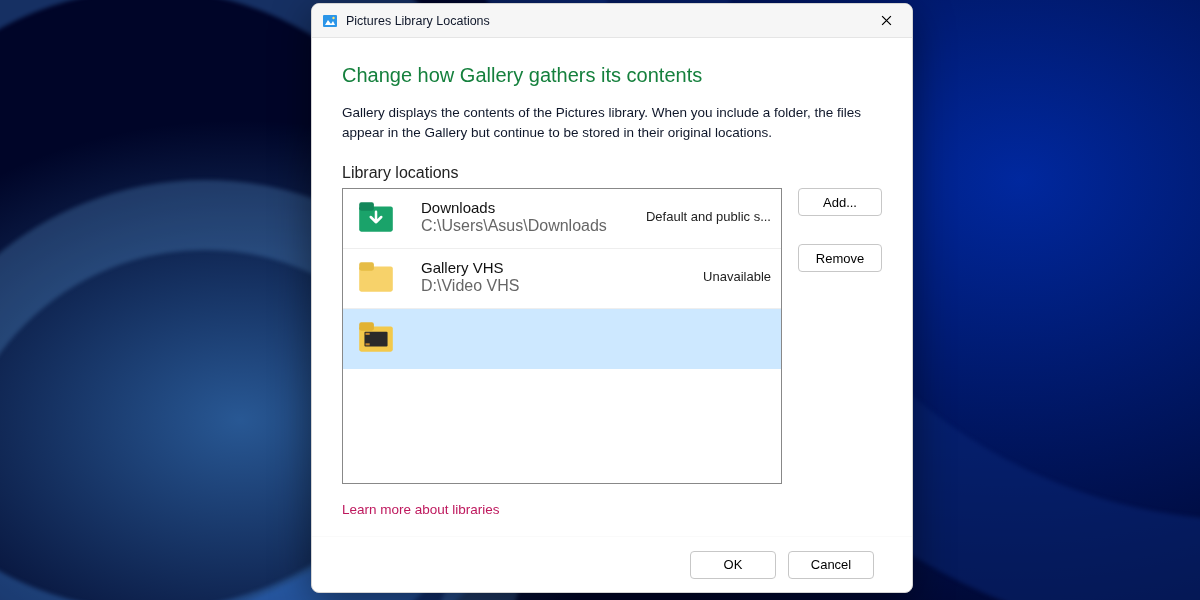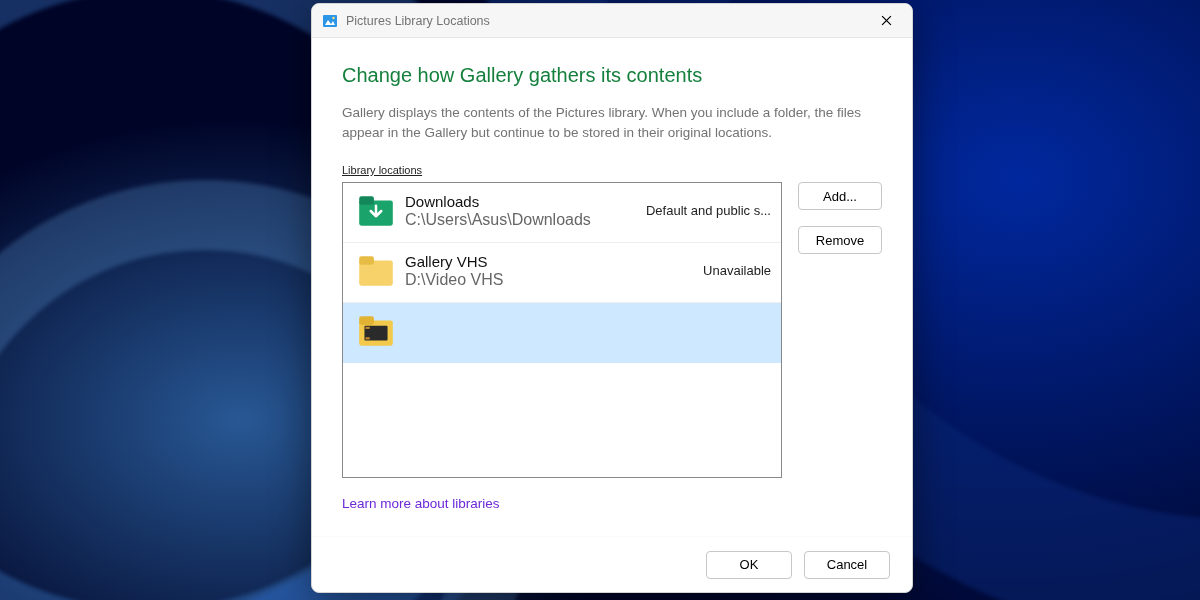--- a/index.html
+++ b/index.html
@@ -23,45 +23,45 @@
       background: #fff; border-radius: 8px; box-shadow: 0 10px 40px rgba(0,0,0,.45);
       display: flex; flex-direction: column; overflow: hidden; border:1px solid #d4d4d4;
     }
     .titlebar {
       display: flex; align-items: center; height: 34px; padding: 0 4px 0 10px;
       border-bottom: 1px solid #e5e5e5; background: #f6f6f6;
     }
     .titlebar .app-icon {
       width: 16px; height: 16px; margin-right: 8px; display:flex; align-items:center; justify-content:center;
     }
-    .titlebar .title { font-size: 12.5px; color:#737373; flex:1; }
+    .titlebar .title { font-size: 12.5px; color:#0f172a; flex:1; }
     .close-btn { width:44px; height:34px; display:flex;align-items:center;justify-content:center; cursor:pointer; }
     .close-btn svg { width:11px;height:11px; }
 
     .body { padding: 26px 30px 0 30px; flex:1; display:flex; flex-direction:column; }
     .heading { color:#15803d; font-size: 20px; font-weight: 400; margin-bottom: 16px; }
-    .desc { font-size: 13.5px; color:#737373; line-height: 1.45; max-width: 520px; margin-bottom: 22px; }
-    .section-label { font-size: 11px; color:#222; margin-bottom: 6px; text-decoration: underline; }
+    .desc { font-size: 13.5px; color:#0f172a; line-height: 1.45; max-width: 520px; margin-bottom: 22px; }
+    .section-label { font-size: 16px; color:#222; margin-bottom: 6px; }
 
     .row-area { display:flex; gap:16px; }
     .listbox { width: 474px; height: 296px; border:1px solid #888; background:#fff; overflow:hidden; }
-    .side-btns { display:flex; flex-direction:column; gap:16px; }
+    .side-btns { display:flex; flex-direction:column; gap:28px; }
     .btn { width:84px; height:28px; background:#fff; border:1px solid #c7c7c7; border-radius:4px; font-size:13px; cursor:pointer; }
 
-    .list-item { display:flex; align-items:center; height:60px; padding: 0 10px 4px 12px; border-bottom:1px solid #eee; gap:8px; }
+    .list-item { display:flex; align-items:center; height:60px; padding: 0 10px 4px 12px; border-bottom:1px solid #eee; gap:24px; }
     .list-item.selected { background:#cde8ff; border-bottom:1px solid #cde8ff; }
     .folder-icon { width:42px; height:42px; display:flex; align-items:center; justify-content:center; flex-shrink:0; }
     .item-text { flex:1; min-width:0; }
     .item-name { font-size: 15px; color:#111; margin-bottom:1px; }
     .item-path { font-size: 16px; color:#666; white-space:nowrap; overflow:hidden; text-overflow:ellipsis; }
     .item-status { font-size: 13px; color:#222; white-space:nowrap; max-width:140px; overflow:hidden; text-overflow:ellipsis;text-align:center; }
 
-    .learn-link { color:#6d28d9; font-size:13.5px; text-decoration:none; margin-top:18px; display:inline-block; cursor:pointer; }
+    .learn-link { color:#be185d; font-size:13.5px; text-decoration:none; margin-top:18px; display:inline-block; cursor:pointer; }
 
-    .footer { height:56px; border-top:1px solid #fafafa; display:flex; justify-content:flex-end; align-items:center; gap:12px; padding: 0 22px; }
+    .footer { height:56px; border-top:1px solid #fafafa; display:flex; justify-content:flex-end; align-items:center; gap:12px; padding: 0 38px; }
     .footer .btn { width:86px; height:28px; }
   </style>
 </head>
 <body>
 
 <div class="desktop">
   <div class="swirl s1"></div>
   <div class="swirl s2"></div>
   <div class="swirl s3"></div>
   <div class="swirl s4"></div>

